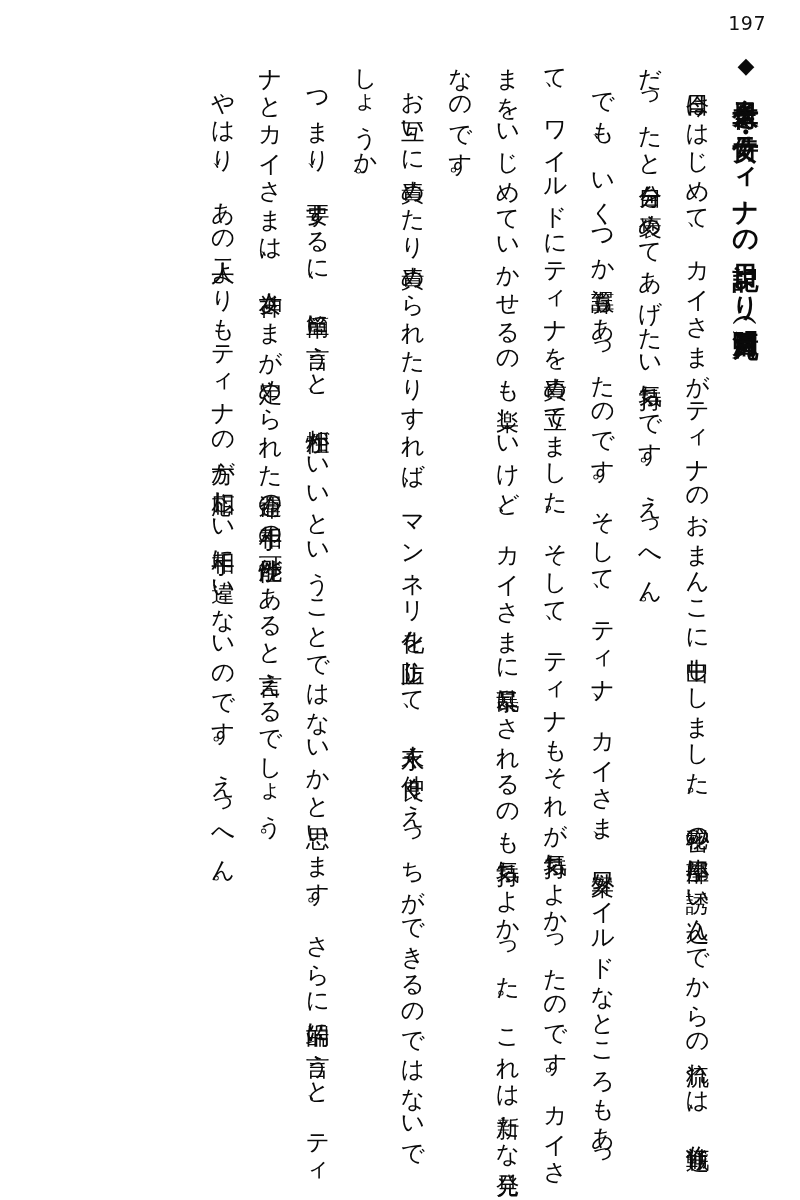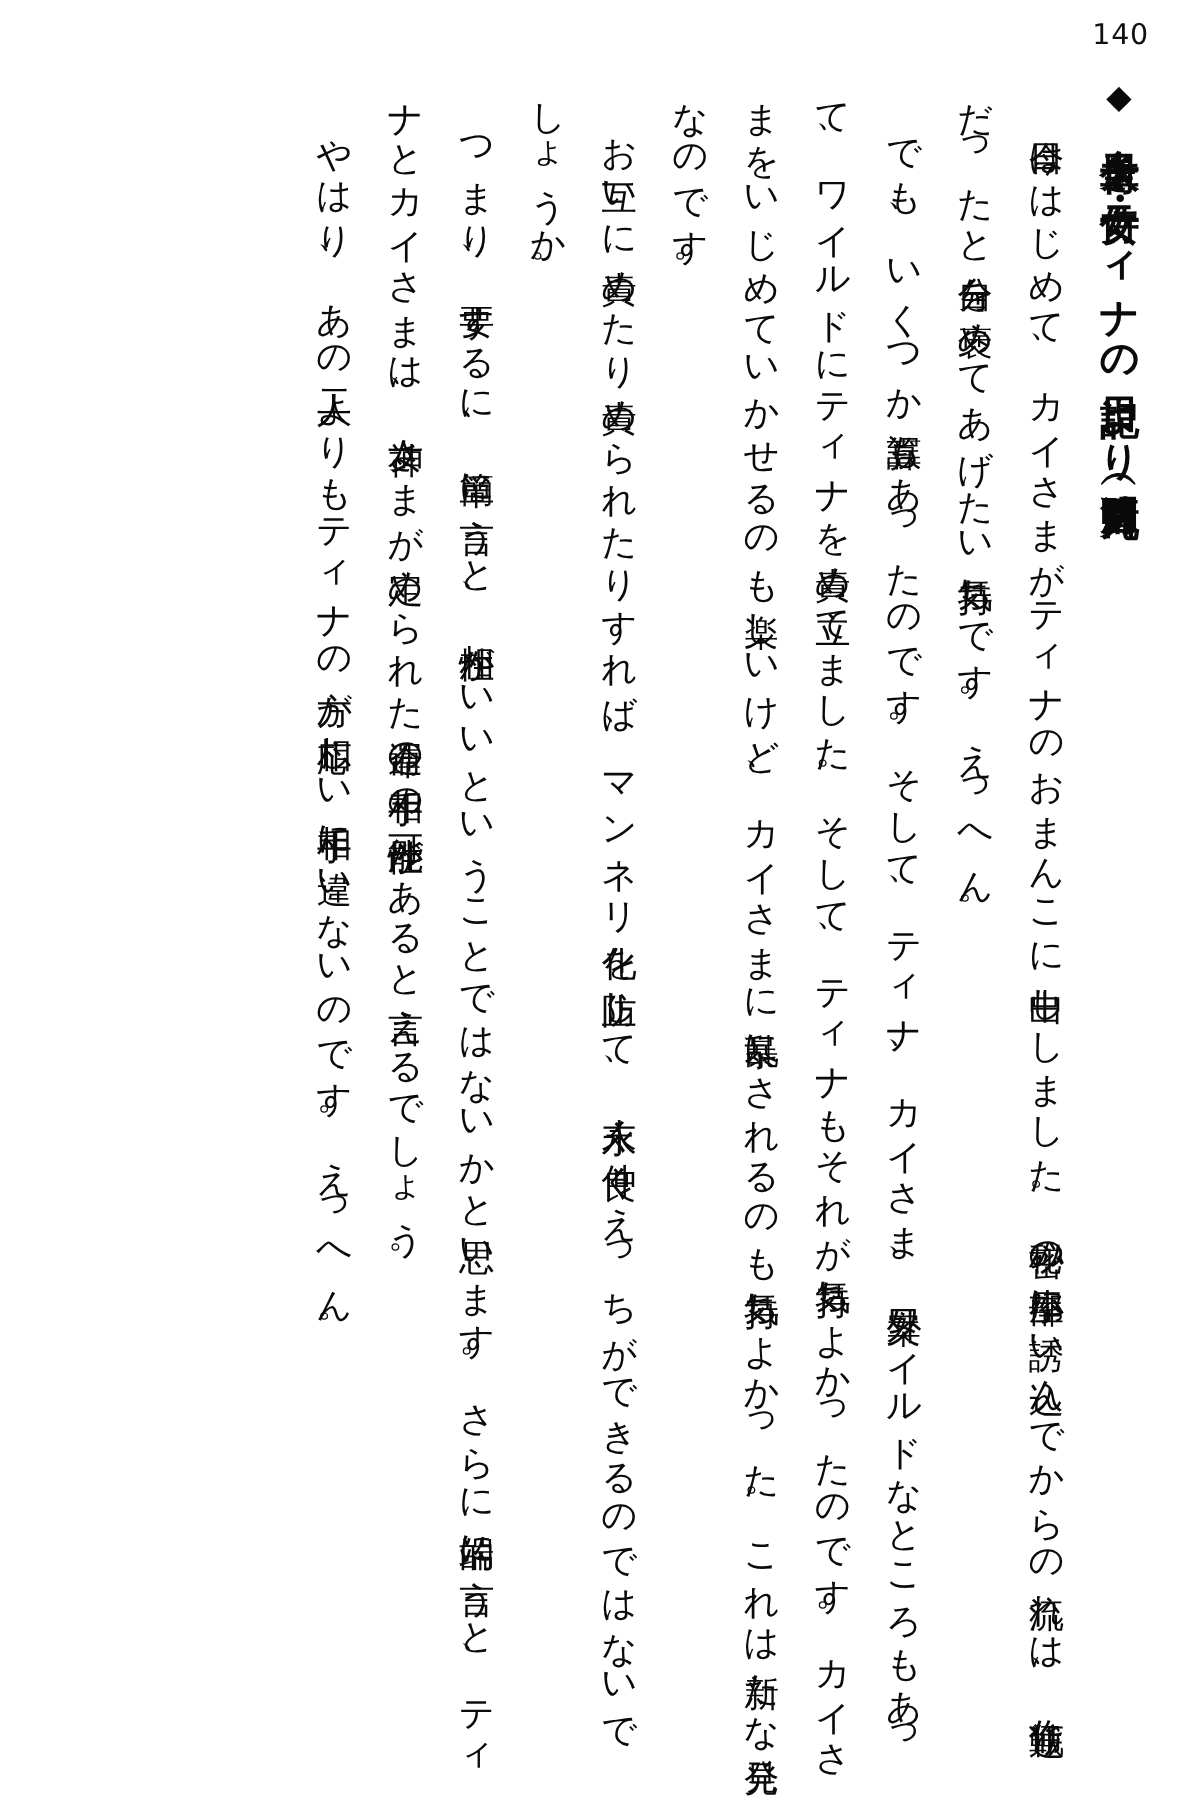--- a/index.html
+++ b/index.html
@@ -76,21 +76,21 @@
     text-indent: 1em;
   }
 
   
 </style>
 </head>
 <body>
 
 <div class="page">
 
-  <div class="page-number">140</div>
+  <div class="page-number">197</div>
 
   <div class="vtext">
 
     <div class="heading"><span class="diamond">◆</span><span>皇太子付き侍女・ティナの日記より（清明月九日）</span></div>
 
     <div class="para first">今日ははじめて、カイさまがティナのおまんこに中出ししました。秘密の小部屋に誘い込んでからの流れは、作戦通りだったと自分を褒めてあげたい気持ちです。えっへん。</div>
     <div class="para">でも、いくつか誤算もあったのです。そして、ティナ、カイさま、案外ワイルドなところもあって、ワイルドにティナを責め立てました。そして、ティナもそれが気持ちよかったのです。カイさまをいじめていかせるのも楽しいけど、カイさまに乱暴にされるのも気持ちよかった。これは新たな発見なのです。</div>
     <div class="para">お互いに責めたり責められたりすれば、マンネリ化を防止して、末永く仲良くえっちができるのではないでしょうか。</div>
     <div class="para">つまり、要するに、簡単に言うと、相性がいいということではないかと思います。さらに端的に言うと、ティナとカイさまは、女神さまが定められた運命の相手の可能性があると言えるでしょう。</div>
     <div class="para">やはり、あの二人よりもティナの方が相応しい相手に違いないのです。えっへん。</div>

